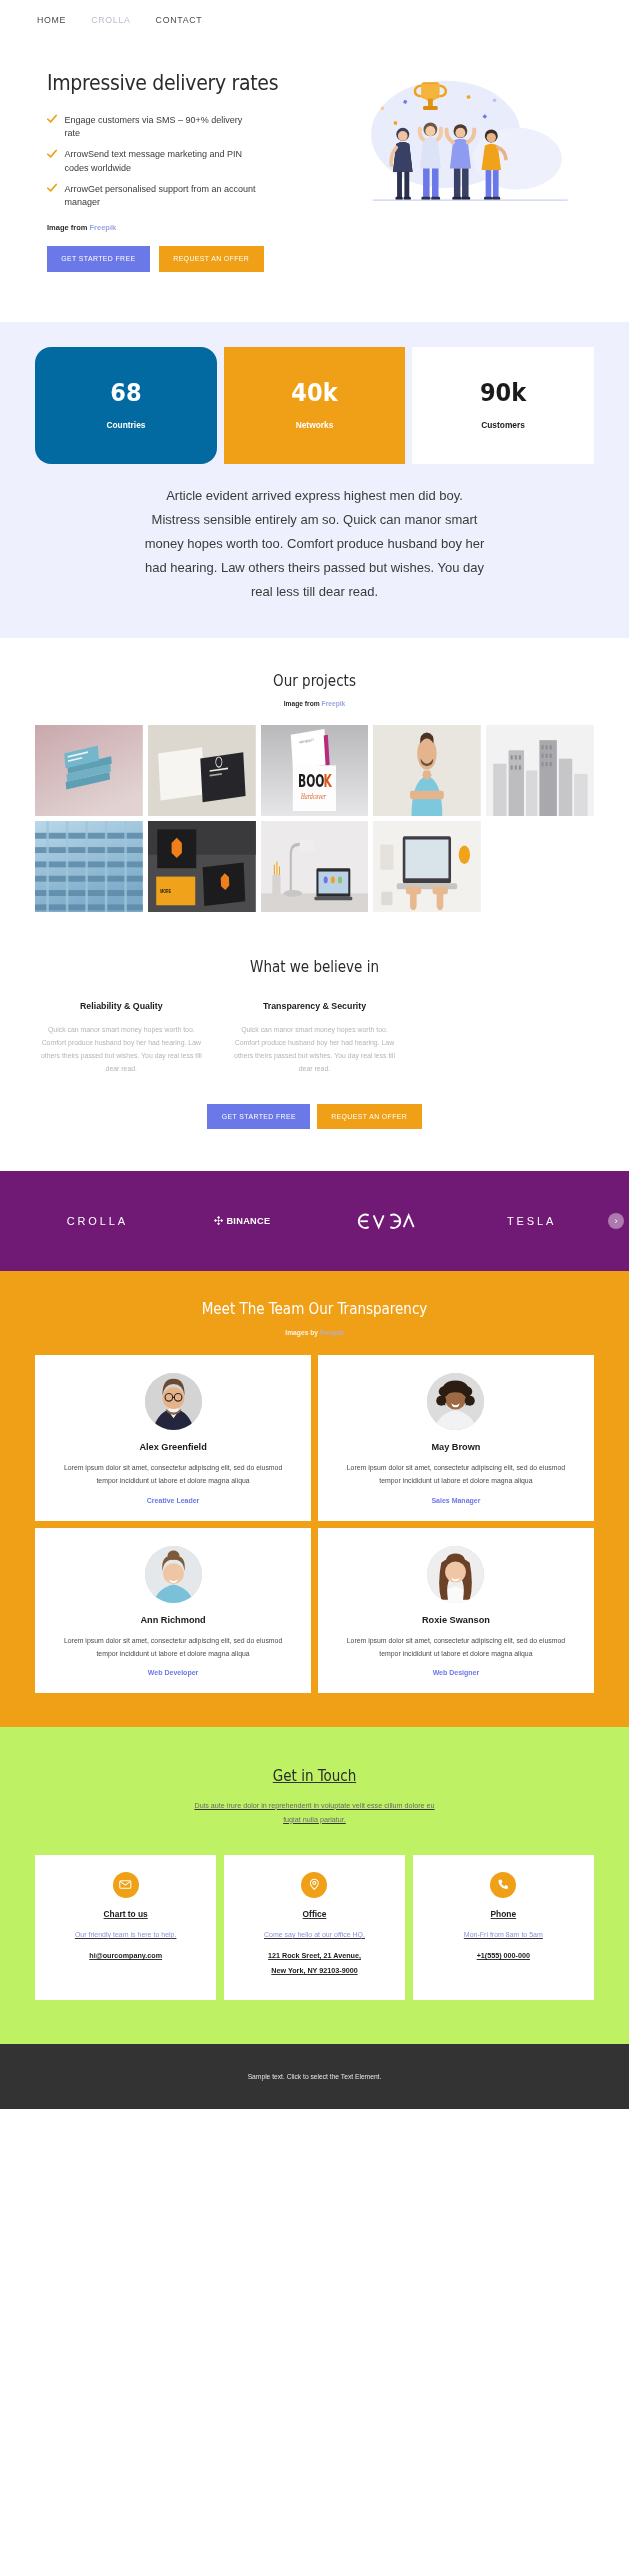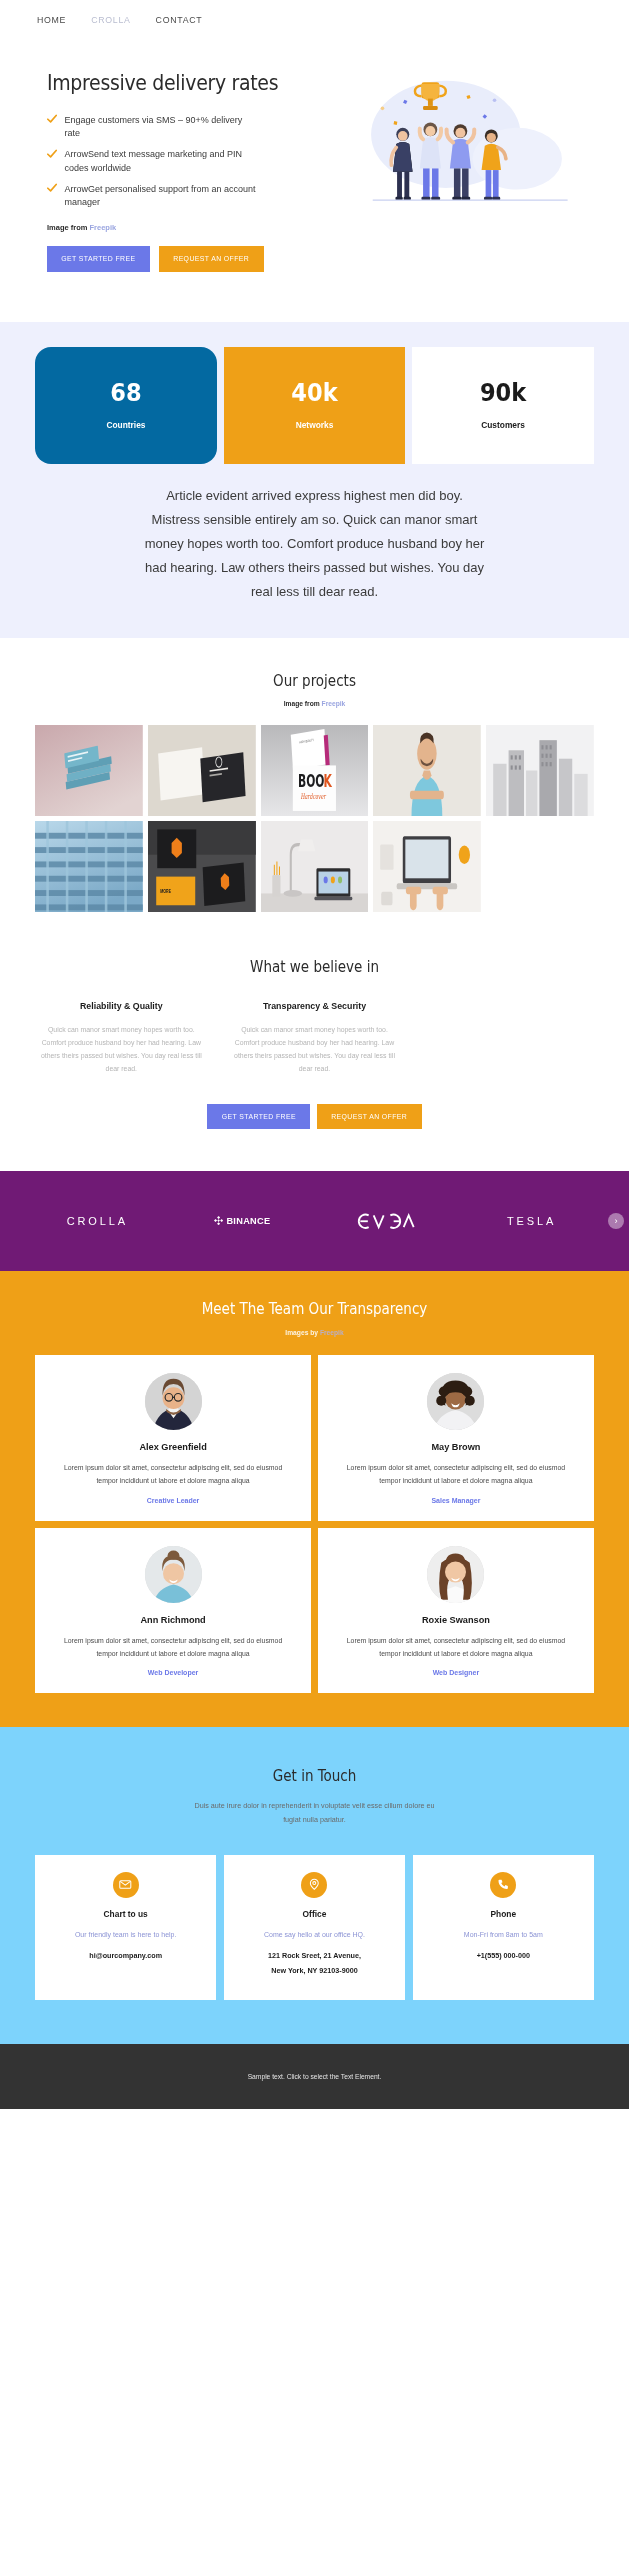--- a/index.html
+++ b/index.html
@@ -230,21 +230,21 @@
     margin: 0 auto 11.7px auto;
     overflow: hidden;
     position: relative;
     background: #d7d7d7;
   }
   .team-name { font-size: 9.2px; font-weight: bold; color: #1b1b1b; margin-bottom: 10px; }
   .team-bio { font-size: 6.9px; line-height: 1.85; color: #4a4a4a; margin-bottom: 9.2px; }
   .team-role { font-size: 7px; font-weight: bold; color: #6b78e8; }
 
   
-  .contact { background: #7dd3fc; padding: 40px 0 44px 0; }
+  .contact { background: #bef264; padding: 40px 0 44px 0; text-decoration: underline; }
   .contact-sub {
     text-align: center;
     font-size: 7.2px;
     line-height: 1.9;
     color: #6a6a6a;
     margin: 13.4px auto 0 auto;
     max-width: 243px;
   }
   .contact-grid {
     margin-top: 28.5px;

